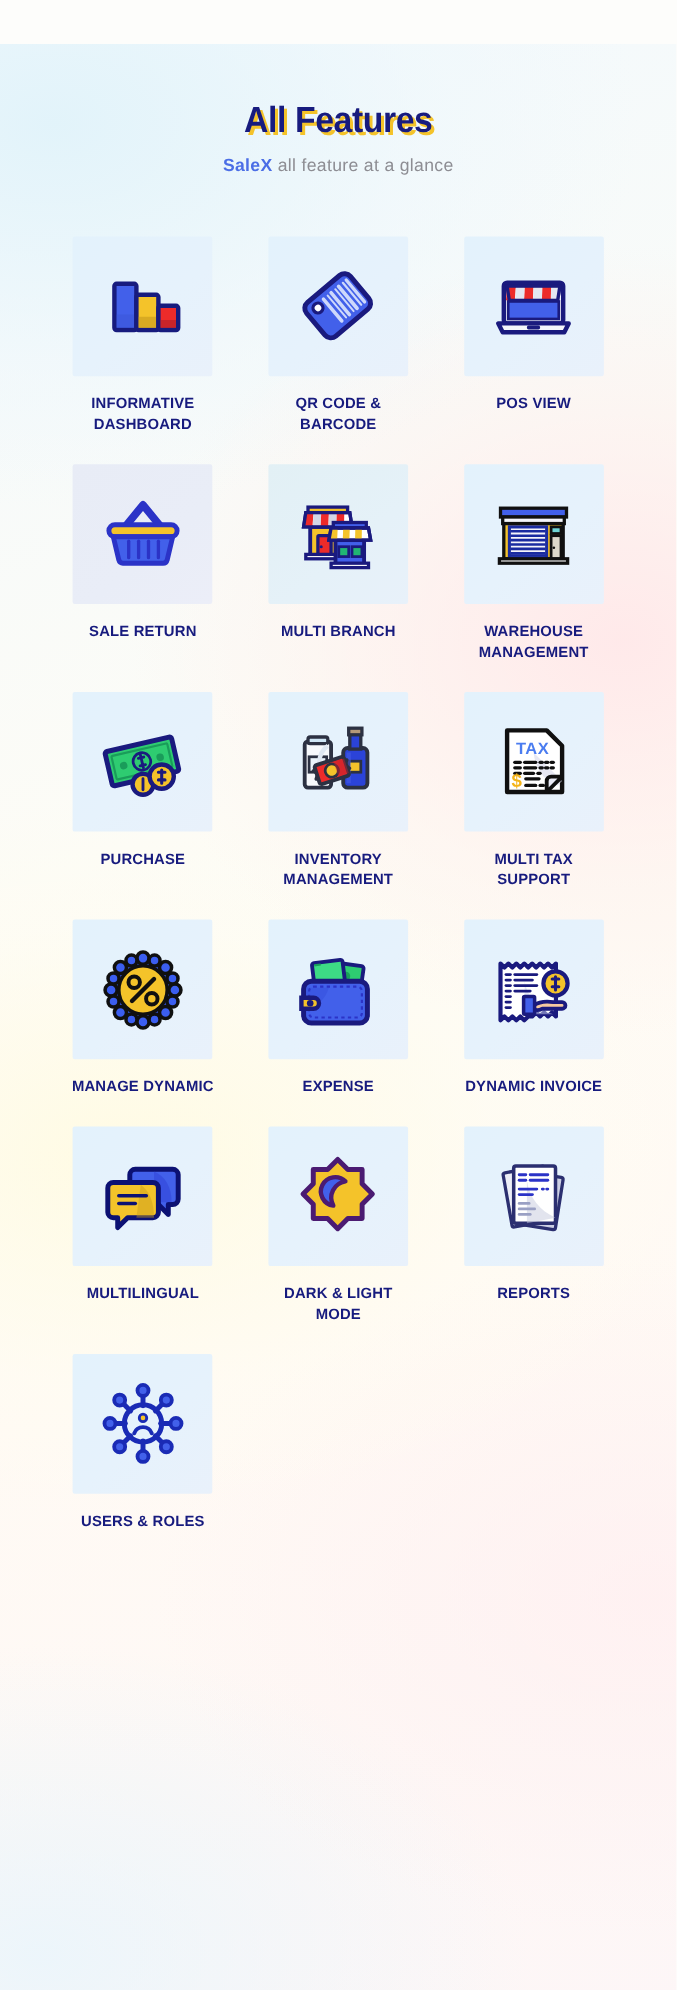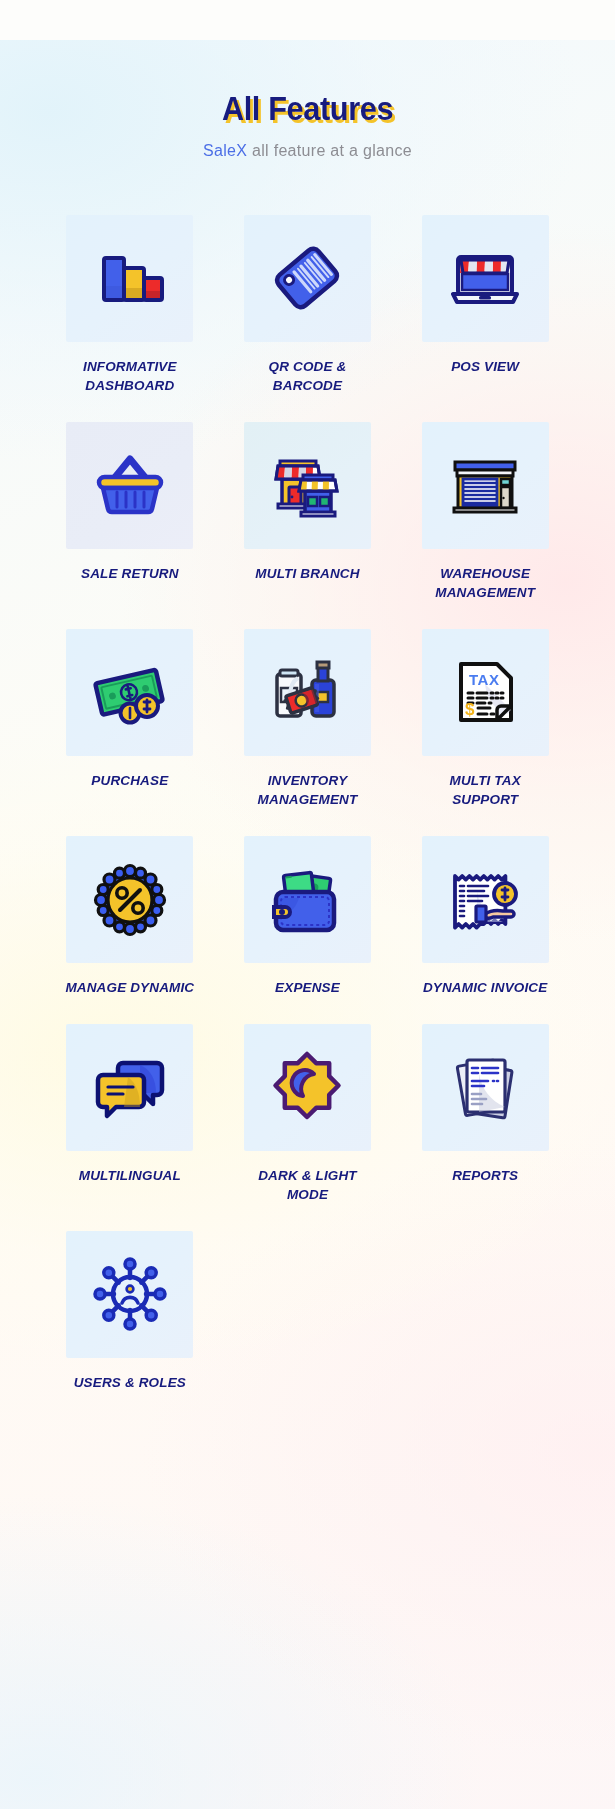--- a/index.html
+++ b/index.html
@@ -37,21 +37,21 @@
     font-stretch: condensed;
     transform: scaleX(0.93);
   }
   .subtitle {
     margin-top: 15px;
     font-size: 16px;
     color: #8d8d93;
     letter-spacing: 0.3px;
     font-weight: 400;
   }
-  .subtitle .brand { color: #4b6ee6; font-weight: 400; }
+  .subtitle .brand { color: #4b6ee6; font-weight: 700; }
 
   
   .grid {
     margin: 0 auto;
     padding-top: 55px;
     width: 495px;
     display: grid;
     grid-template-columns: repeat(3, 1fr);
     column-gap: 38px;
     row-gap: 26px;
@@ -75,21 +75,20 @@
   .card svg { display: block; }
   .label {
     margin-top: 15px;
     font-size: 13.5px;
     font-weight: 700;
     color: #171b7e;
     text-align: center;
     line-height: 1.45;
     letter-spacing: 0.15px;
     max-width: 150px;
-    font-style: italic;
   }
   .cell.two-line .label { line-height: 1.45; }
 </style>
 </head>
 <body>
 
 <div id="page">
 
   <div class="header">
     <div class="title">All Features</div>

